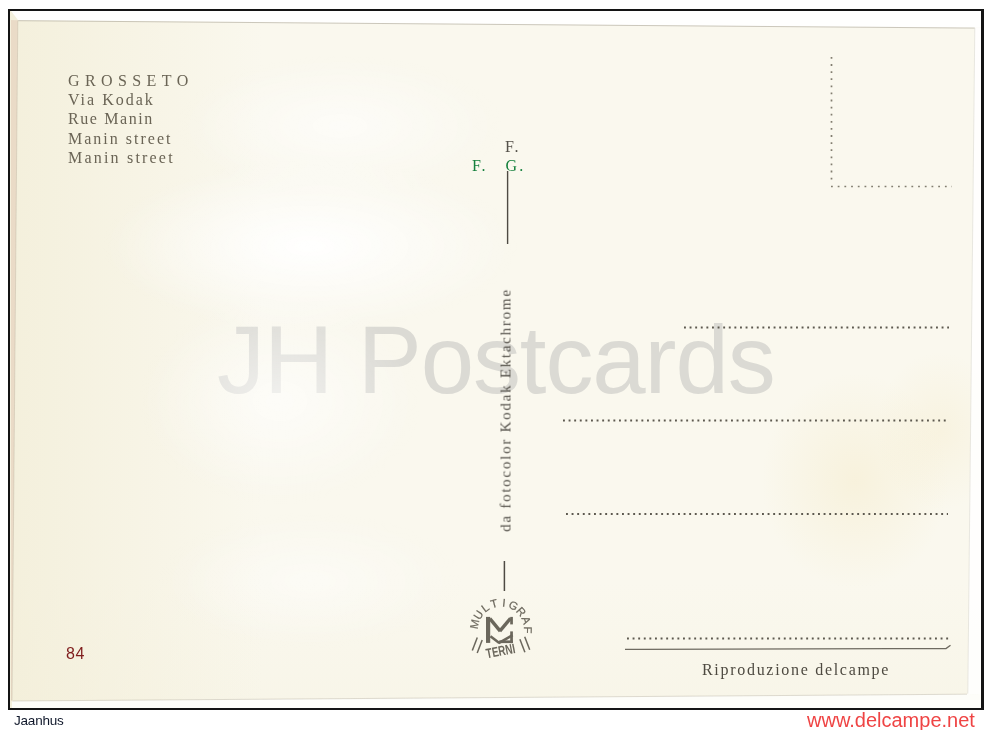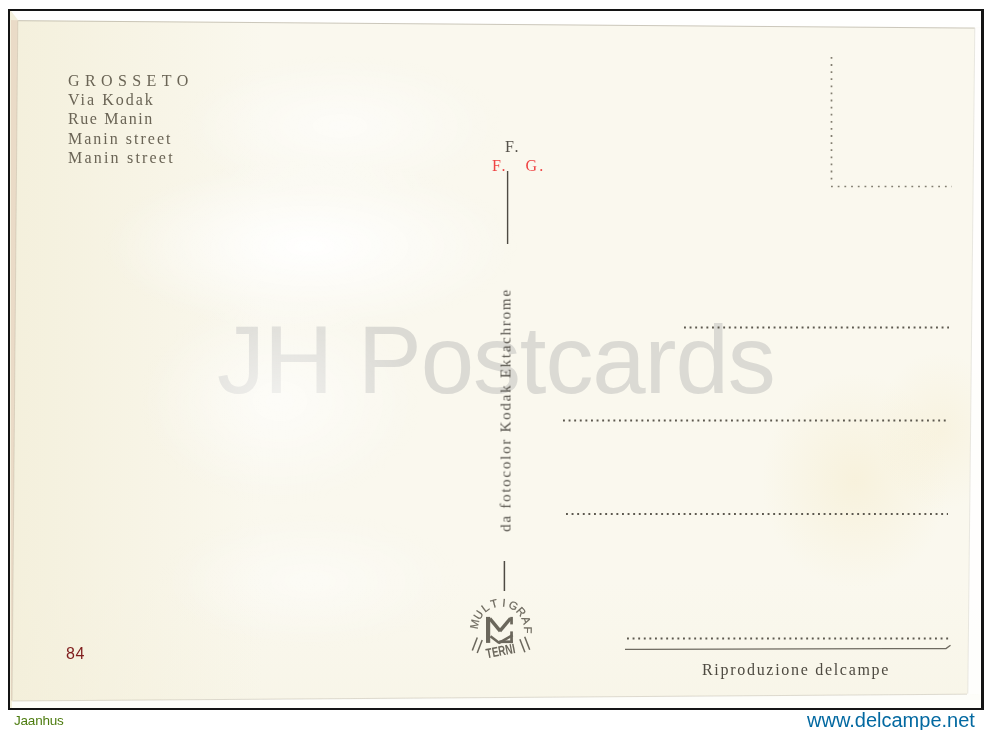--- a/index.html
+++ b/index.html
@@ -51,21 +51,21 @@
 <div class="abs ser" style="left:68px;top:64px;font-size:16px;line-height:19.2px;color:#6a6455;">
   <div style="letter-spacing:5.4px;">GROSSETO</div>
   <div style="letter-spacing:2.0px;">Via Kodak</div>
   <div style="letter-spacing:1.6px;">Rue Manin</div>
   <div style="letter-spacing:2.0px;">Manin street</div>
   <div style="letter-spacing:2.2px;">Manin street</div>
 </div>
 
 <div class="abs ser" style="left:505px;top:131.5px;font-size:16px;line-height:1;color:#55514a;letter-spacing:2px;">F.</div>
 
-<div class="abs ser" style="left:492px;top:150.5px;font-size:16px;line-height:1;color:#ef4444;letter-spacing:2px;">F.&nbsp; &nbsp;G.</div>
+<div class="abs ser" style="left:472px;top:150.5px;font-size:16px;line-height:1;color:#15803d;letter-spacing:2px;">F.&nbsp; &nbsp;G.</div>
 
 <svg class="abs" style="left:0;top:0;" width="992" height="730" viewBox="0 0 992 730">
 
   <line x1="507.6" y1="171" x2="507.6" y2="244" stroke="#4e4a43" stroke-width="1.4"></line>
 
   <line x1="504.4" y1="561" x2="504.4" y2="591" stroke="#4e4a43" stroke-width="1.5"></line>
 
   <line x1="831.5" y1="57" x2="831.5" y2="184" stroke="#827e70" stroke-width="1.7" stroke-dasharray="1.8 5.3"></line>
 
   <line x1="831" y1="186.5" x2="952" y2="186.5" stroke="#827e70" stroke-width="1.7" stroke-dasharray="1.8 4.9"></line>
@@ -120,15 +120,15 @@
 
 <div class="abs ser" style="left:505.5px;top:403px;width:0;height:0;">
   <div style="position:absolute;left:0;top:0;transform:translate(-50%,-50%) rotate(-90deg);white-space:nowrap;
        font-size:15px;line-height:15px;letter-spacing:1.75px;color:#54514a;">da fotocolor Kodak Ektachrome</div>
 </div>
 
 <div class="abs ser" style="left:702px;top:654.5px;font-size:16px;line-height:1;letter-spacing:1.7px;color:#4e4a41;">Riproduzione delcampe</div>
 
 <div class="abs" style="left:66px;top:646px;font-size:16px;line-height:1;color:#7f1d1d;letter-spacing:0.5px;">84</div>
 
-<div class="abs" style="left:14px;top:713.5px;font-size:13.5px;line-height:1;color:#4d7c0f;letter-spacing:-0.2px;">Jaanhus</div>
+<div class="abs" style="left:14px;top:713.5px;font-size:13.5px;line-height:1;color:#0f172a;letter-spacing:-0.2px;">Jaanhus</div>
 
-<div class="abs" style="left:807px;top:710px;font-size:20px;line-height:1;color:#0369a1;">www.delcampe.net</div>
+<div class="abs" style="left:807px;top:710px;font-size:20px;line-height:1;color:#ef4444;">www.delcampe.net</div>
 
 </body></html>

